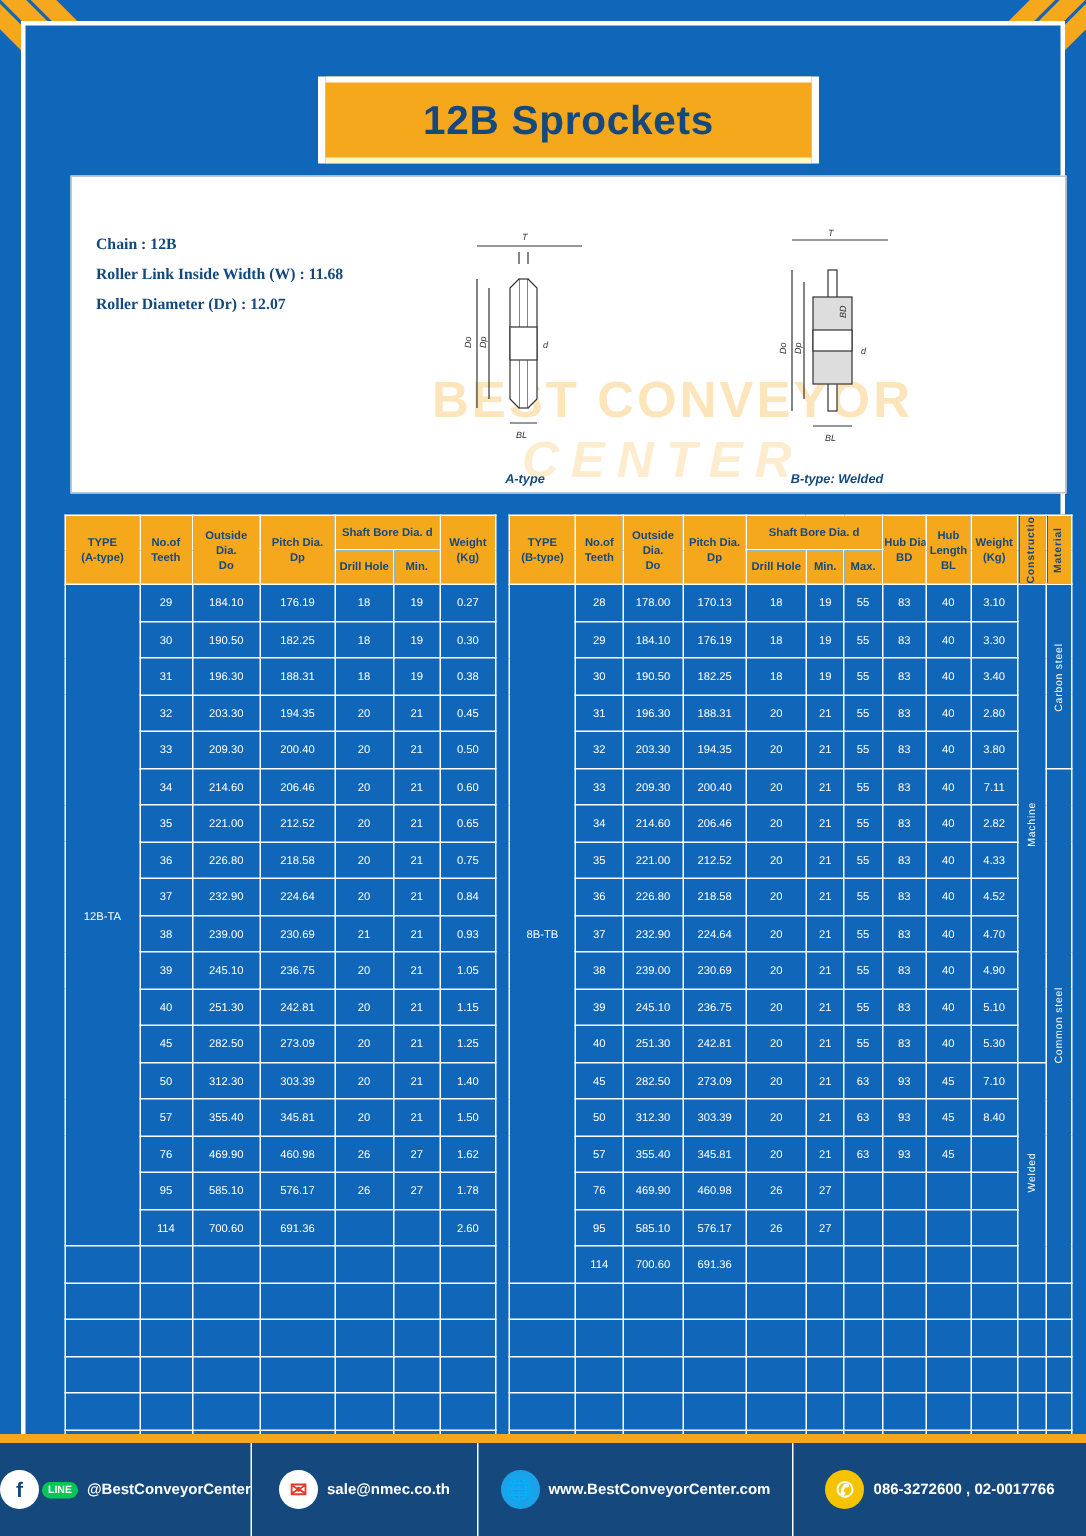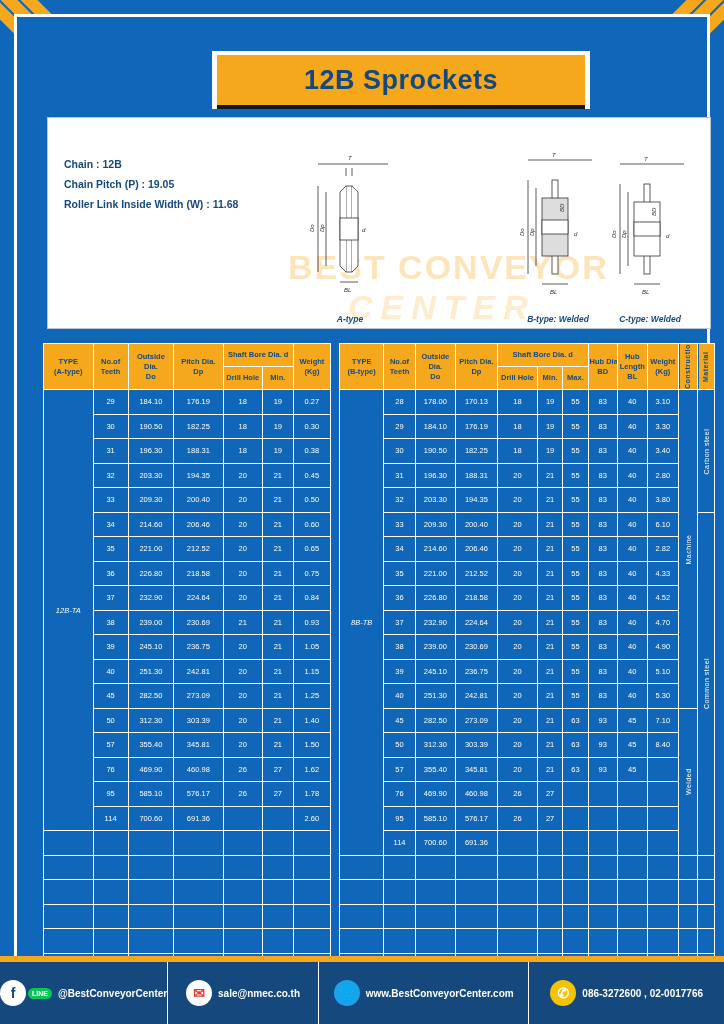--- a/index.html
+++ b/index.html
@@ -36,25 +36,25 @@
     left: 14px; top: 14px;
     width: 696px; height: 996px;
     background: #1066b8;
     border: 3px solid #ffffff;
   }
 
   
   .title-wrap {
     position: absolute;
     left: 200px; top: 34px;
-    width: 368px; height: 58px;
+    width: 324px; height: 58px;
     background: #f5a81c;
     display: flex; align-items: center; justify-content: center;
     border-top: 4px solid #ffffff;
-    border-bottom: 4px solid #0f172a;
+    border-bottom: 4px solid #fef9c3;
   }
   .title-wrap:before, .title-wrap:after {
     content: "";
     position: absolute;
     top: -4px; bottom: -4px;
     width: 5px;
     background: #ffffff;
   }
   .title-wrap:before { left: -5px; }
   .title-wrap:after { right: -5px; }
@@ -73,20 +73,21 @@
     background: #ffffff;
     border: 1px solid #b9c6d3;
   }
   .spec-list {
     position: absolute;
     left: 16px; top: 36px;
     font-size: 10.5px;
     font-weight: bold;
     color: #15497e;
     line-height: 20px;
+    font-family: Liberation Serif, serif;
   }
   .watermark {
     position: absolute;
     left: 240px; top: 130px;
     font-size: 34px;
     font-weight: bold;
     color: rgba(245,168,28,0.30);
     letter-spacing: 2px;
     white-space: nowrap;
     pointer-events: none;
@@ -157,21 +158,20 @@
     text-orientation: mixed;
     transform: rotate(180deg);
     font-size: 7px;
     letter-spacing: 0.5px;
   }
   .tbl td.vert {
     color: #ffffff;
   }
   .tbl td.typecell {
     font-size: 7.5px;
-    font-style: italic;
   }
   .blank-rows td { height: 24.5px; }
 
   .tbl-left { position: absolute; left: 0; top: 0; width: 288px; }
   .tbl-right { position: absolute; left: 296px; top: 0; width: 376px; }
 
   
   .footer {
     position: absolute;
     left: 0; bottom: 0;
@@ -249,22 +249,22 @@
   <div class="inner">
 
     <div class="title-wrap">
       <div class="title">12B Sprockets</div>
     </div>
 
     <div class="spec-panel">
 
       <div class="spec-list">
         <div>Chain :  12B</div>
-        <div>Chain Pitch (P) : 19.05</div>
         <div>Roller Link Inside Width (W) : 11.68</div>
+        <div>Roller Diameter (Dr) : 12.07</div>
       </div>
 
       <div class="watermark">BEST CONVEYOR</div>
       <div class="watermark2">CENTER</div>
 
       <div class="drawings">
 
         <div class="dwg" style="left:0;">
           <svg width="100" height="165" viewBox="0 0 100 165">
             <g stroke="#333" fill="none" stroke-width="0.8">
@@ -303,40 +303,20 @@
               <text x="26" y="90" font-size="6" fill="#333" stroke="none" transform="rotate(-90 26 90)">Dp</text>
               <text x="56" y="66" font-size="6" fill="#333" stroke="none" transform="rotate(-90 56 66)">BD</text>
               <text x="66" y="90" font-size="6" fill="#333" stroke="none">d</text>
               <line x1="34" y1="138" x2="60" y2="138"></line>
               <text x="42" y="148" font-size="6" fill="#333" stroke="none">BL</text>
             </g>
           </svg>
           <div class="cap">B-type: Welded</div>
         </div>
 
-        <div class="dwg" style="left:300px;">
-          <svg width="100" height="165" viewBox="0 0 100 165">
-            <g stroke="#333" fill="none" stroke-width="0.8">
-              <line x1="20" y1="18" x2="84" y2="18"></line>
-              <text x="44" y="15" font-size="6" fill="#333" stroke="none">T</text>
-              <rect x="44" y="38" width="6" height="90" fill="#fff"></rect>
-              <rect x="34" y="56" width="26" height="54" fill="#fff"></rect>
-              <rect x="34" y="76" width="26" height="14" fill="#fff"></rect>
-              <line x1="20" y1="38" x2="20" y2="128"></line>
-              <line x1="28" y1="46" x2="28" y2="120"></line>
-              <text x="16" y="92" font-size="6" fill="#333" stroke="none" transform="rotate(-90 16 92)">Do</text>
-              <text x="26" y="92" font-size="6" fill="#333" stroke="none" transform="rotate(-90 26 92)">Dp</text>
-              <text x="56" y="70" font-size="6" fill="#333" stroke="none" transform="rotate(-90 56 70)">BD</text>
-              <text x="66" y="92" font-size="6" fill="#333" stroke="none">d</text>
-              <line x1="34" y1="138" x2="60" y2="138"></line>
-              <text x="42" y="148" font-size="6" fill="#333" stroke="none">BL</text>
-            </g>
-          </svg>
-          <div class="cap">C-type: Welded</div>
-        </div>
 
       </div>
     </div>
 
     <div class="tables">
 
       <table class="tbl tbl-left">
         <colgroup>
           <col style="width:48px">
             <col style="width:34px">
@@ -697,21 +677,21 @@
           </tr>
           <tr>
             <td>33</td>
             <td>209.30</td>
             <td>200.40</td>
             <td>20</td>
             <td>21</td>
             <td>55</td>
             <td>83</td>
             <td>40</td>
-            <td>6.10</td>
+            <td>7.11</td>
             <td class="vert" rowspan="14">Common steel</td>
           </tr>
           <tr>
             <td>34</td>
             <td>214.60</td>
             <td>206.46</td>
             <td>20</td>
             <td>21</td>
             <td>55</td>
             <td>83</td>

